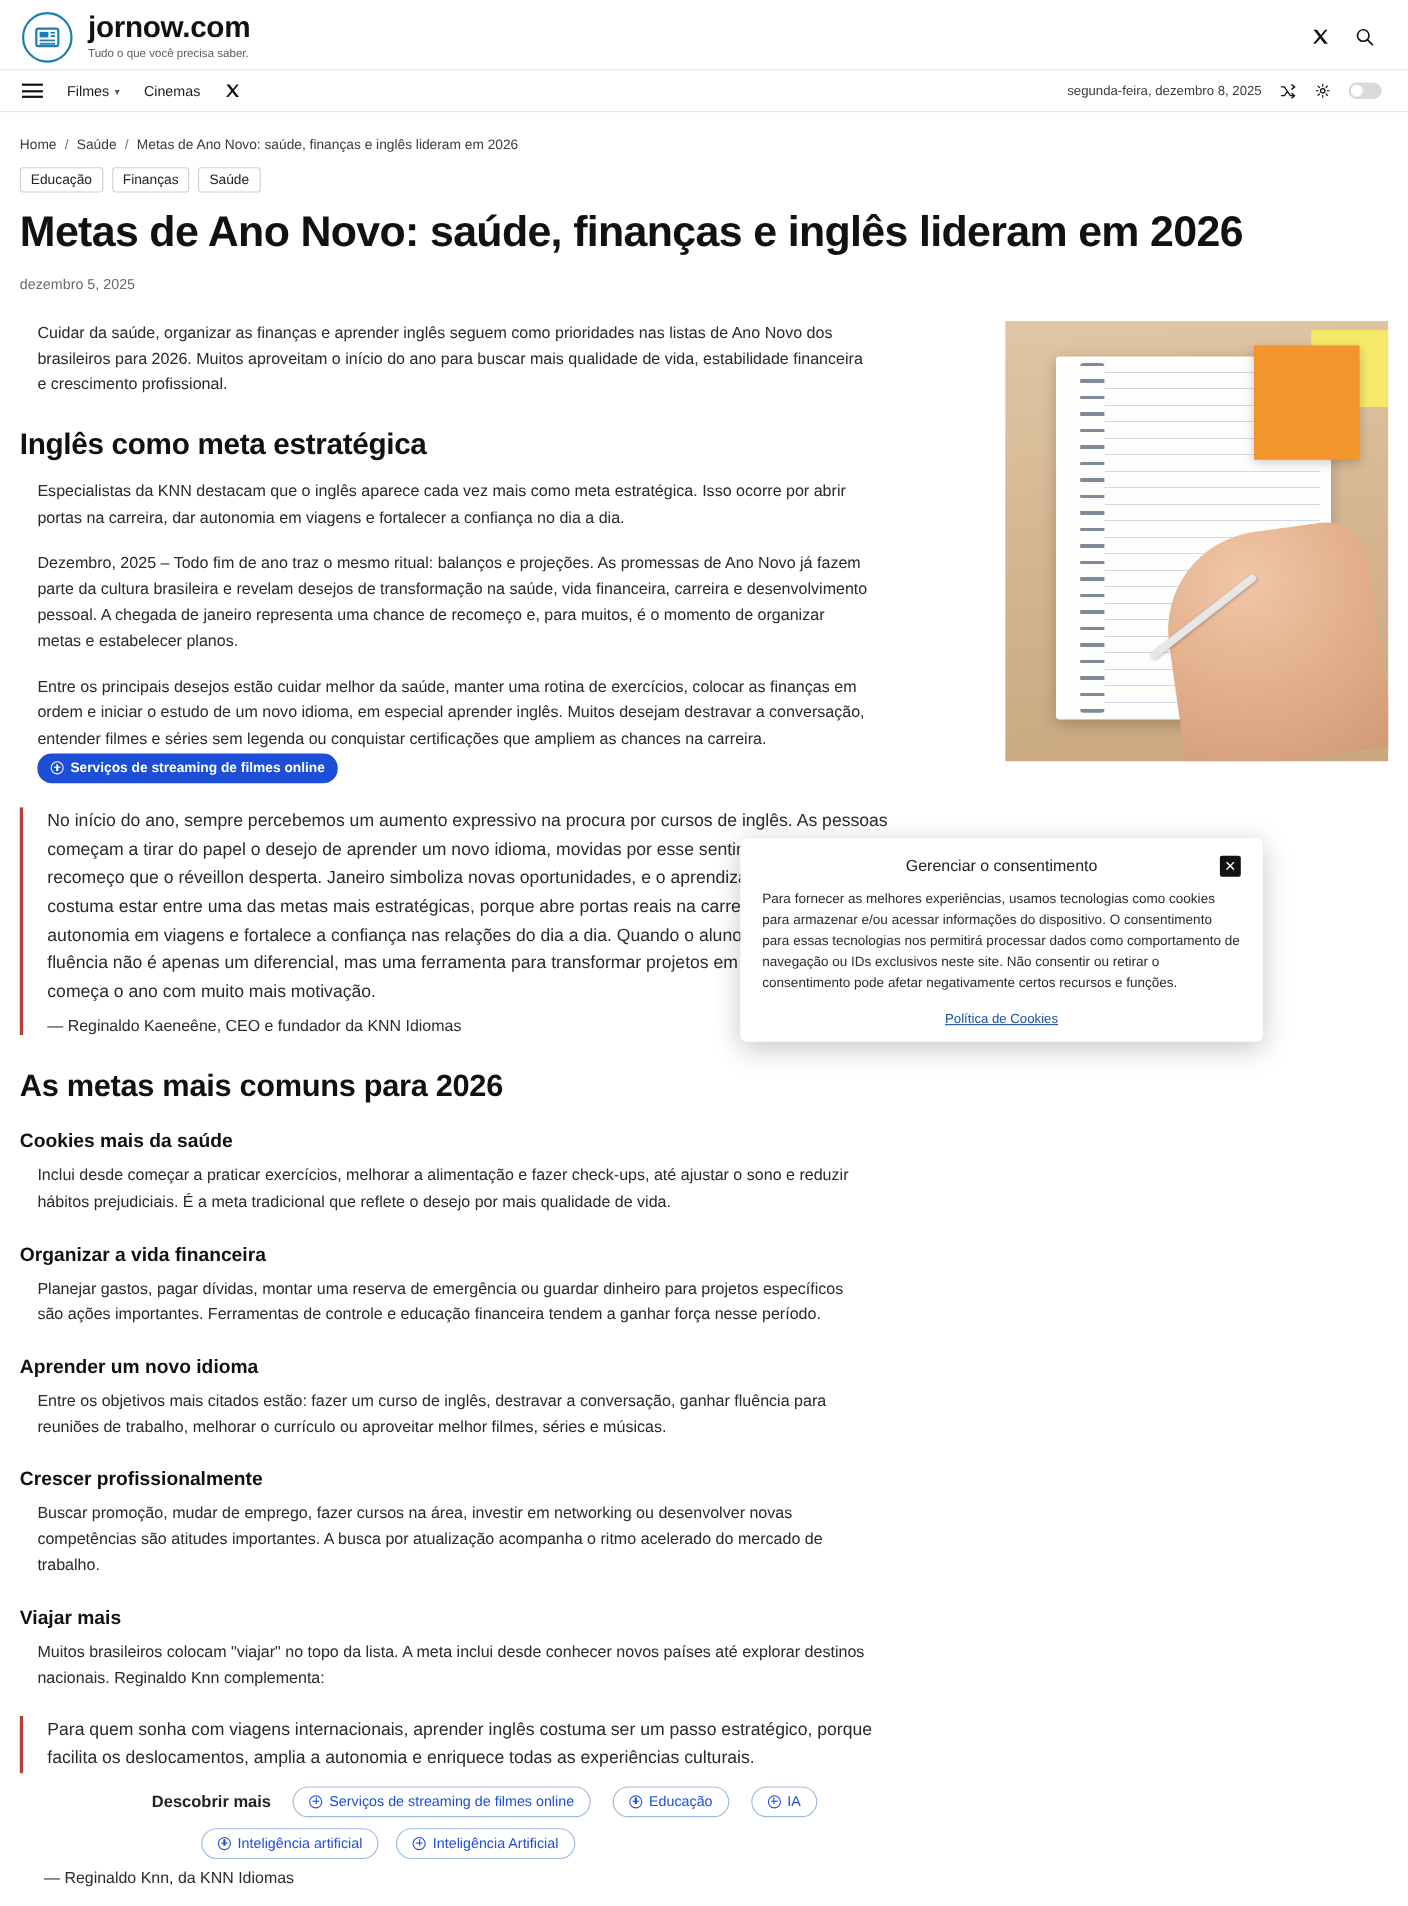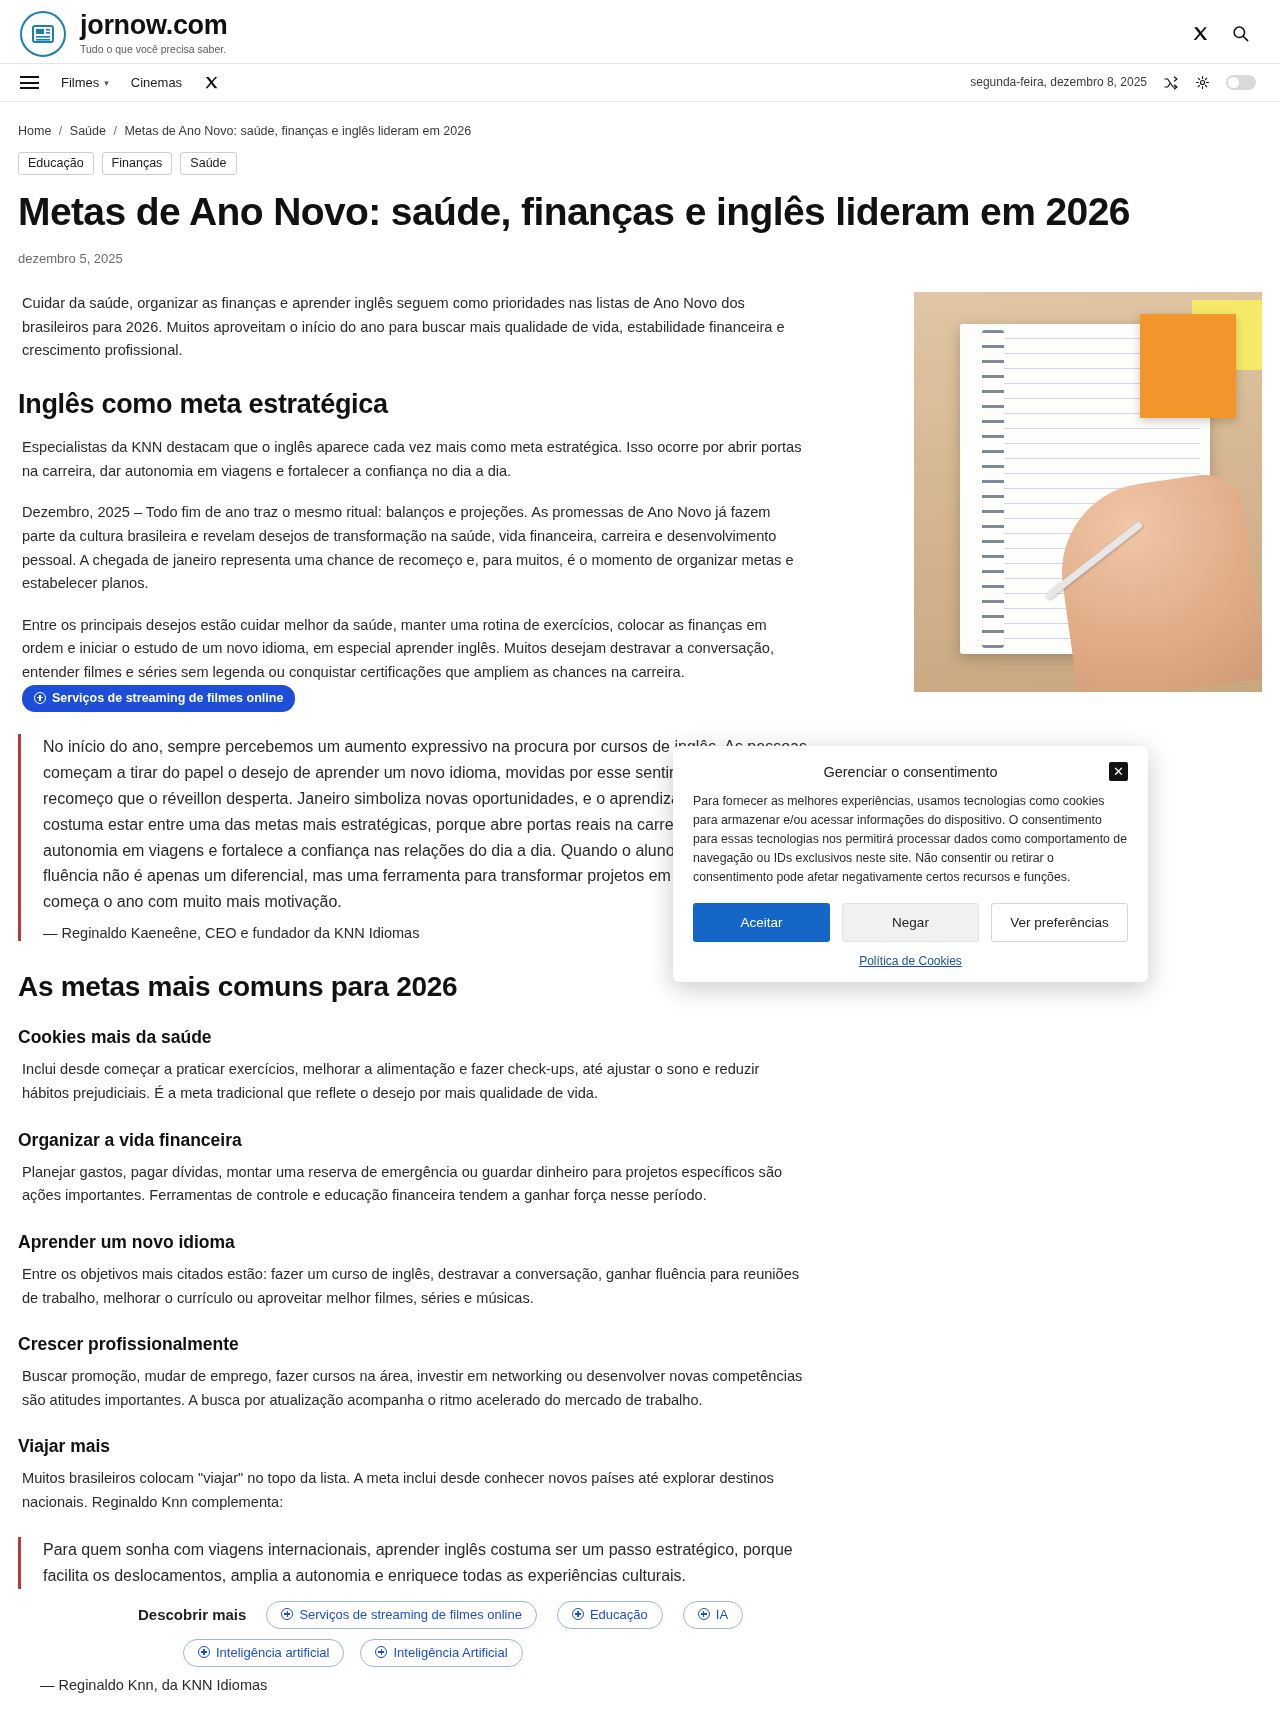--- a/index.html
+++ b/index.html
@@ -108,21 +108,21 @@
   }
   .article-date { font-size: 13px; color: #6b6b6b; margin-bottom: 26px; }
 
   .content-wrap { position: relative; }
   .article-col { width: 790px; }
 
   .article-col p {
     font-size: 14.6px;
     line-height: 1.62;
     color: #2a2a2a;
-    margin: 0 4px 18px;
+    margin: 0 16px 18px;
   }
   .lead { margin-bottom: 24px !important; }
 
   h2.section-title {
     font-size: 27px;
     font-weight: 700;
     letter-spacing: -0.3px;
     margin: 26px 0 16px;
     color: #111;
   }
@@ -235,21 +235,21 @@
     width: 120px; height: 7px; background: #e7e7e7;
     transform: rotate(-38deg);
     border-radius: 4px;
     box-shadow: 0 1px 3px rgba(0,0,0,.25);
   }
 
   
   .consent {
     position: absolute;
     left: 673px;
-    top: 644px;
+    top: 660px;
     width: 475px;
     background: #ffffff;
     border-radius: 6px;
     box-shadow: 0 6px 26px rgba(0,0,0,.22);
     padding: 18px 20px 14px;
     z-index: 40;
   }
   .consent-head {
     display: flex; align-items: center; justify-content: center;
     position: relative; margin-bottom: 12px;
@@ -487,23 +487,18 @@
       <div class="bottom-space"></div>
     </div>
   </div>
 
   <div class="consent">
     <div class="consent-head">
       <span class="consent-title">Gerenciar o consentimento</span>
       <span class="consent-close">✕</span>
     </div>
     <div class="consent-body">Para fornecer as melhores experiências, usamos tecnologias como cookies para armazenar e/ou acessar informações do dispositivo. O consentimento para essas tecnologias nos permitirá processar dados como comportamento de navegação ou IDs exclusivos neste site. Não consentir ou retirar o consentimento pode afetar negativamente certos recursos e funções.</div>
-    <div class="consent-actions">
-      <div class="btn btn-accept">Aceitar</div>
-      <div class="btn btn-deny">Negar</div>
-      <div class="btn btn-prefs">Ver preferências</div>
-    </div>
     <div class="consent-link">
       <a href="#">Política de Cookies</a>
     </div>
   </div>
 
 </div>
 
 </body></html>

